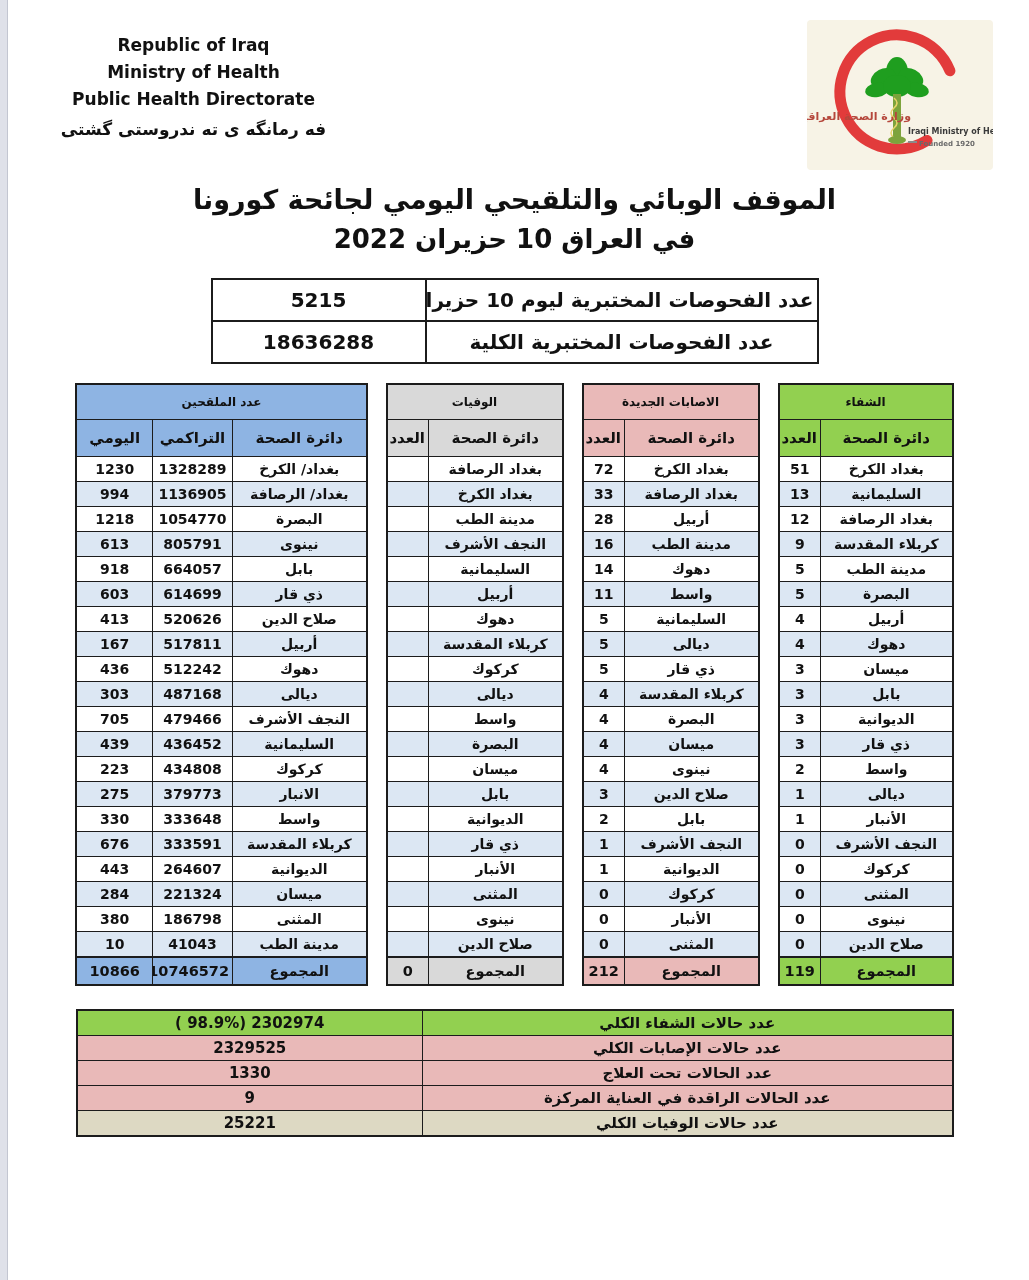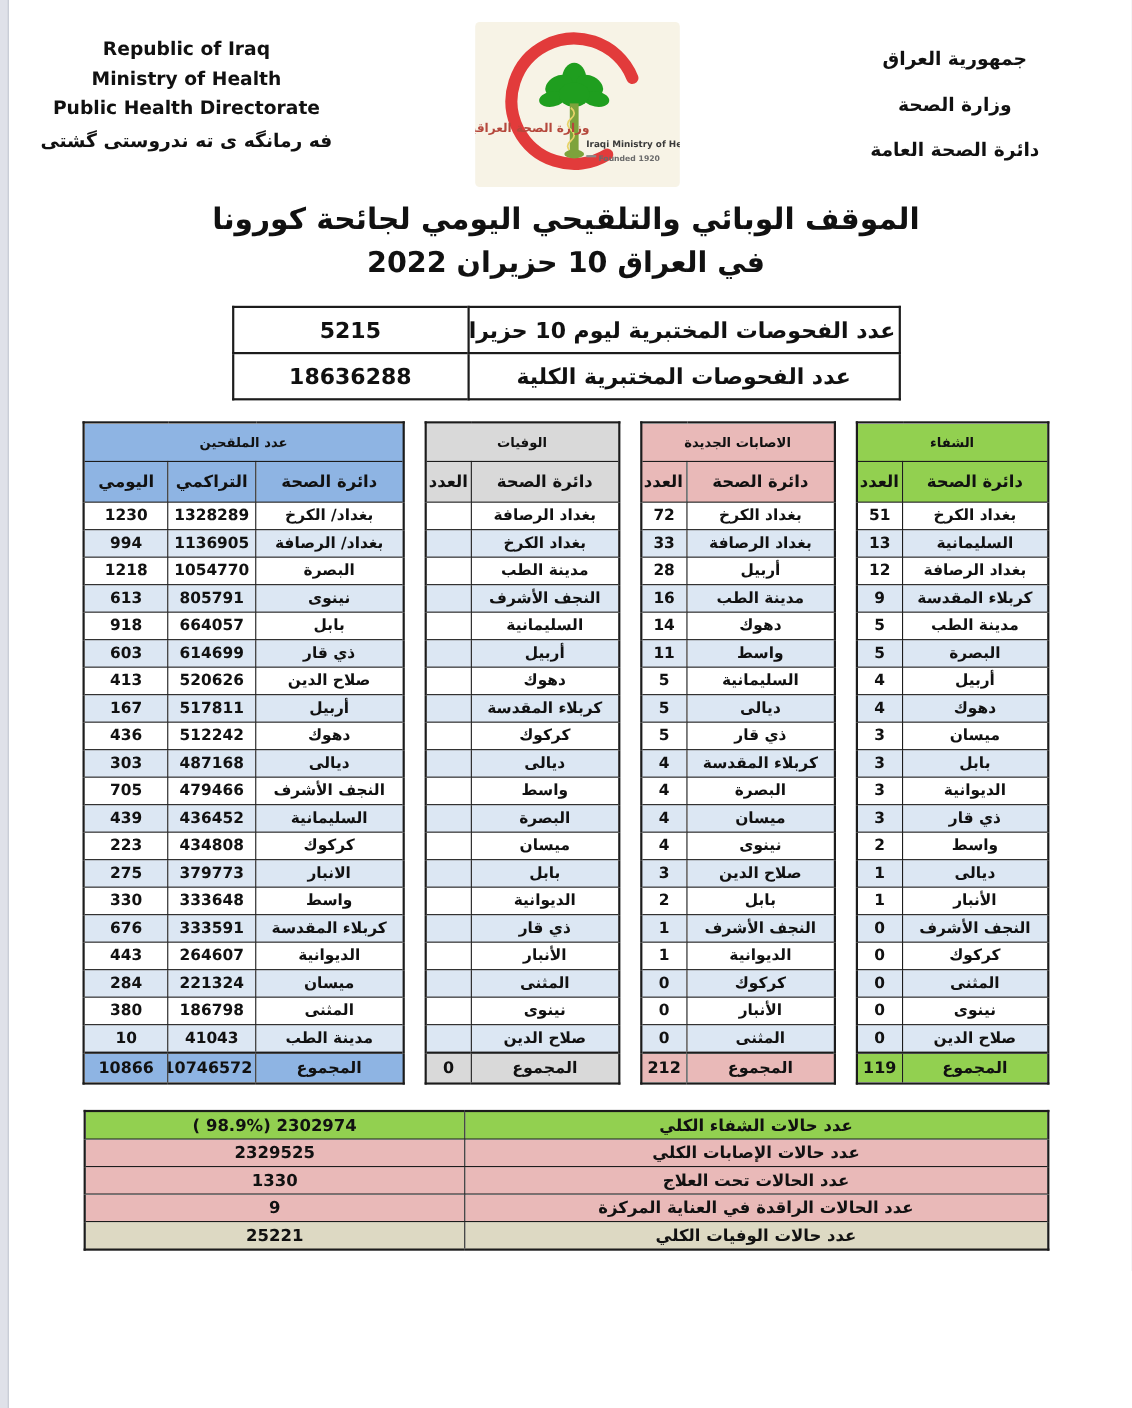--- a/index.html
+++ b/index.html
@@ -7,21 +7,21 @@
     position:relative; width:1029px; height:1280px; margin:0 auto;
     background:#ffffff; overflow:hidden;
     font-family:"DejaVu Sans", sans-serif; color:#111;
   }
   .photo-edge {
     position:absolute; left:0; top:0; width:7px; height:100%;
     background:#dfe1e9; border-right:1px solid #c3c6d1;
   }
 
   
-  .header { display:flex; justify-content:space-between; align-items:flex-start; padding:20px 36px 0 32px; }
+  .header { display:flex; justify-content:space-between; align-items:flex-start; padding:20px 36px 0 56px; }
   .hdr-en { width:275px; margin-top:12px; text-align:center; font-weight:bold; font-size:17px; line-height:1.6; direction:ltr; }
   .hdr-en .ku { font-size:17px; margin-top:2px; direction:rtl; }
   .hdr-ar { width:250px; margin-top:14px; text-align:center; font-weight:bold; font-size:17px; line-height:2.45; direction:rtl; }
 
   .logo-box { width:186px; height:150px; position:relative; background:#f7f3e6; border-radius:4px; }
   .logo-box svg { width:100%; height:100%; display:block; }
 
   
   .title { text-align:center; direction:rtl; margin-top:14px; font-weight:bold; }
   .title .t1 { font-size:27px; }
@@ -101,25 +101,20 @@
 
         <g text-anchor="start">
           <text x="104" y="100" class="logo-ar" direction="rtl">وزارة الصحة العراقية</text>
           <text x="101" y="114" class="logo-en">Iraqi Ministry of Health</text>
           <text x="112" y="126" class="logo-fd">Founded 1920</text>
           <rect x="101" y="121" width="9" height="2" fill="#8a8a8a"></rect>
         </g>
       </svg>
     </div>
 
-    <div class="hdr-ar">
-      <div>جمهورية العراق</div>
-      <div>وزارة الصحة</div>
-      <div>دائرة الصحة العامة</div>
-    </div>
   </div>
 
   <div class="title">
     <div class="t1">الموقف الوبائي والتلقيحي اليومي لجائحة كورونا</div>
     <div class="t2">في العراق  10 حزيران 2022</div>
   </div>
 
   <table class="tests">
     <colgroup>
         <col style="width:392px">

